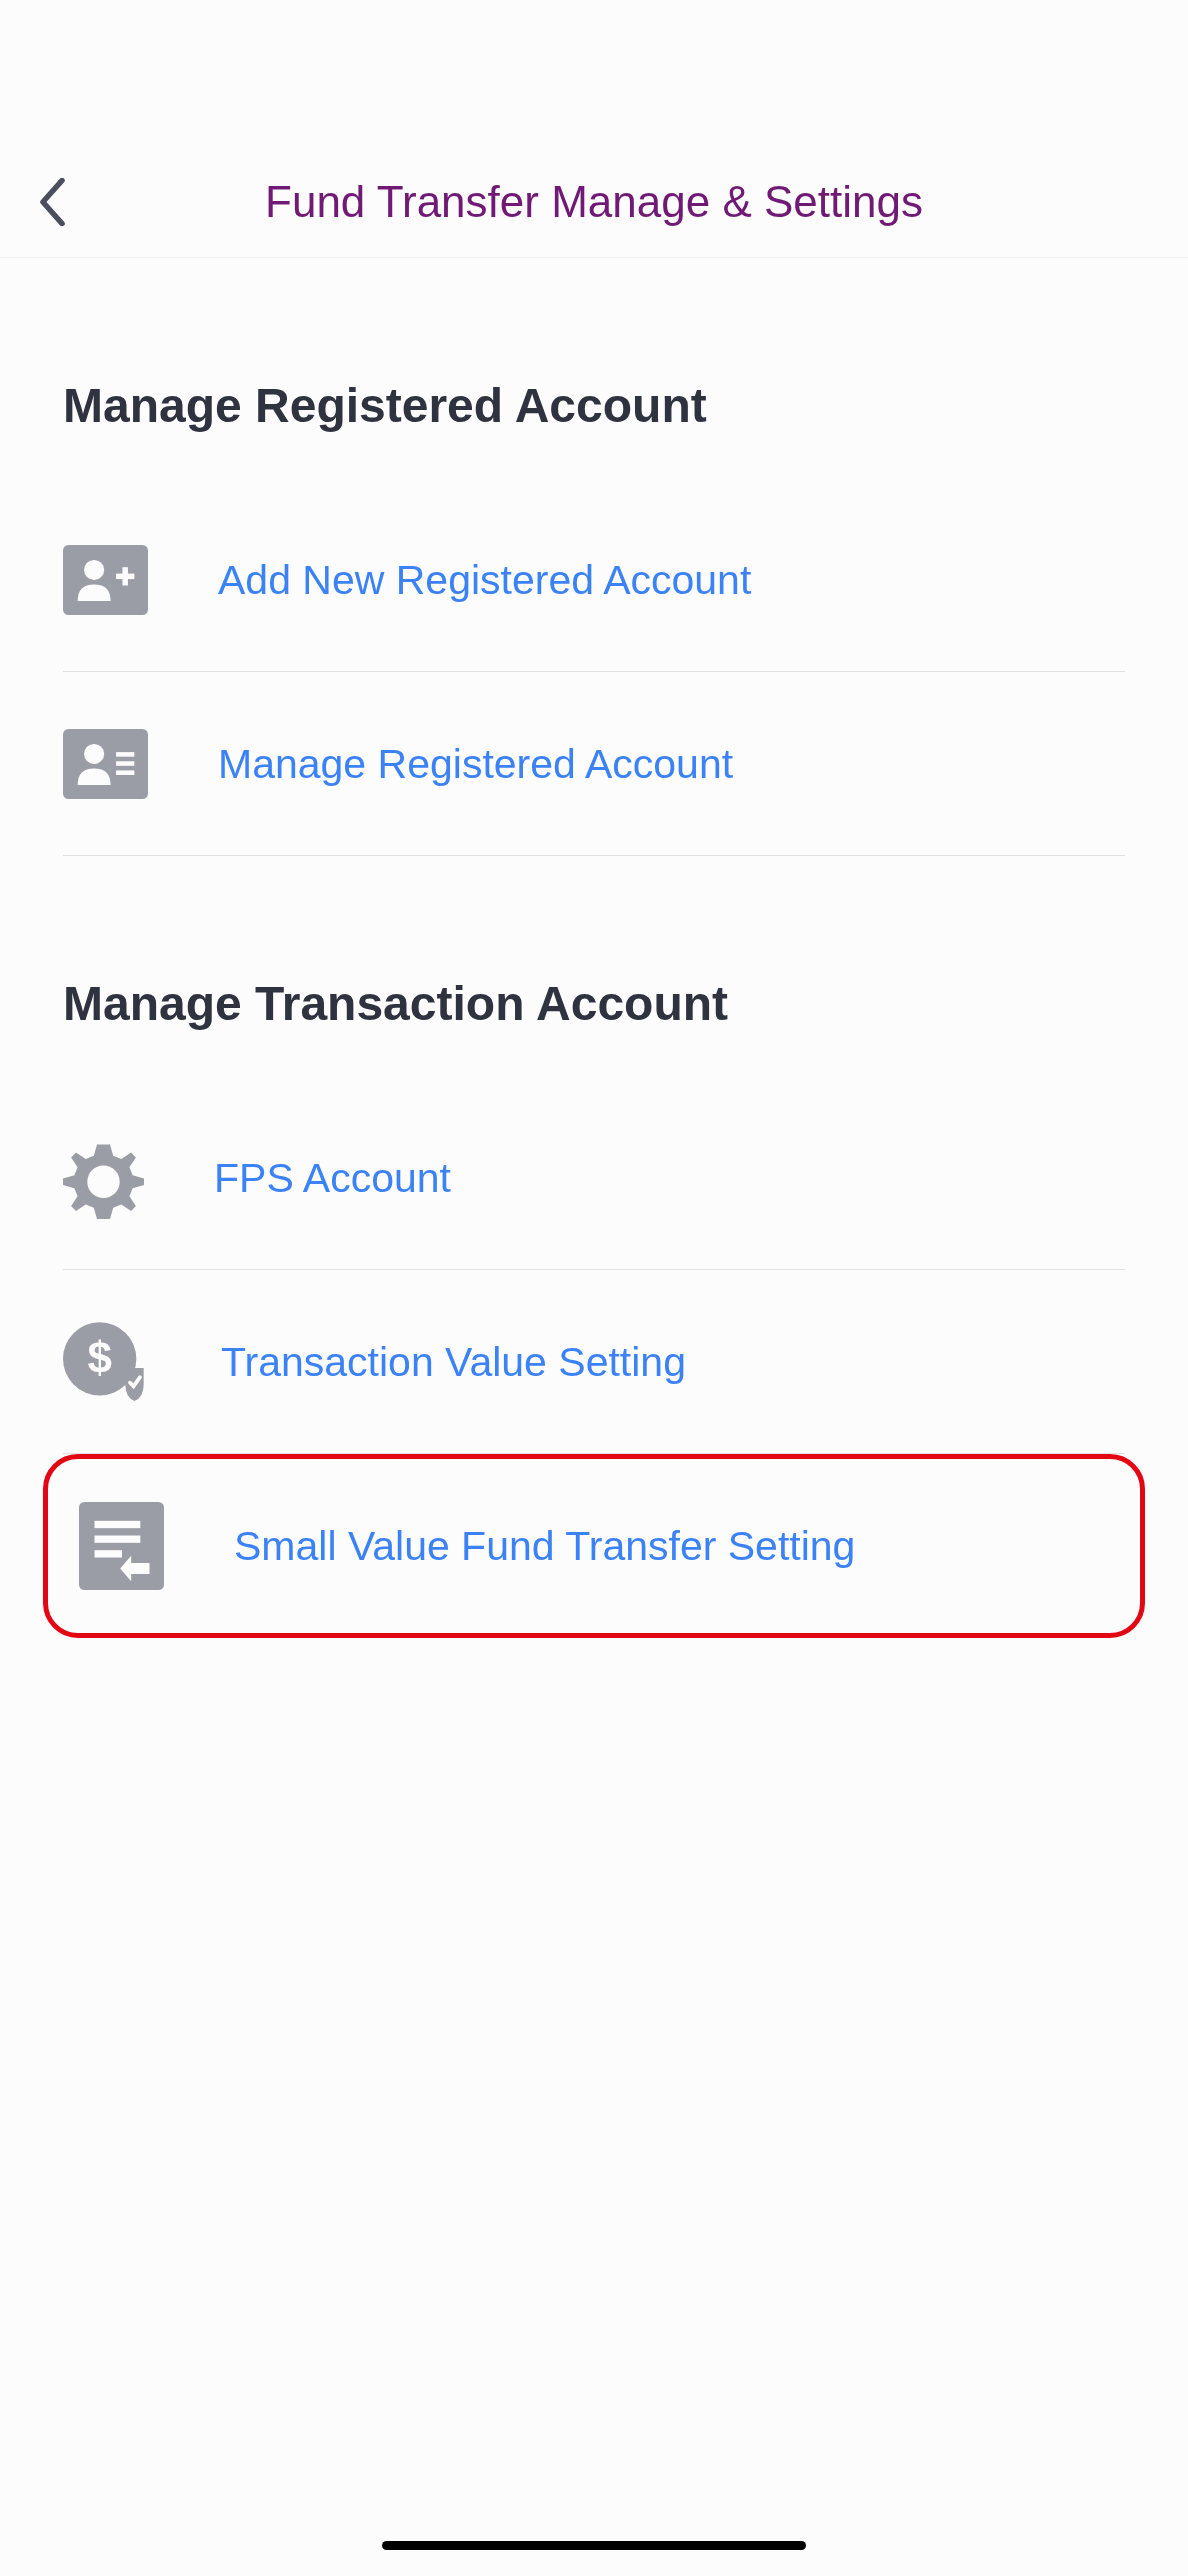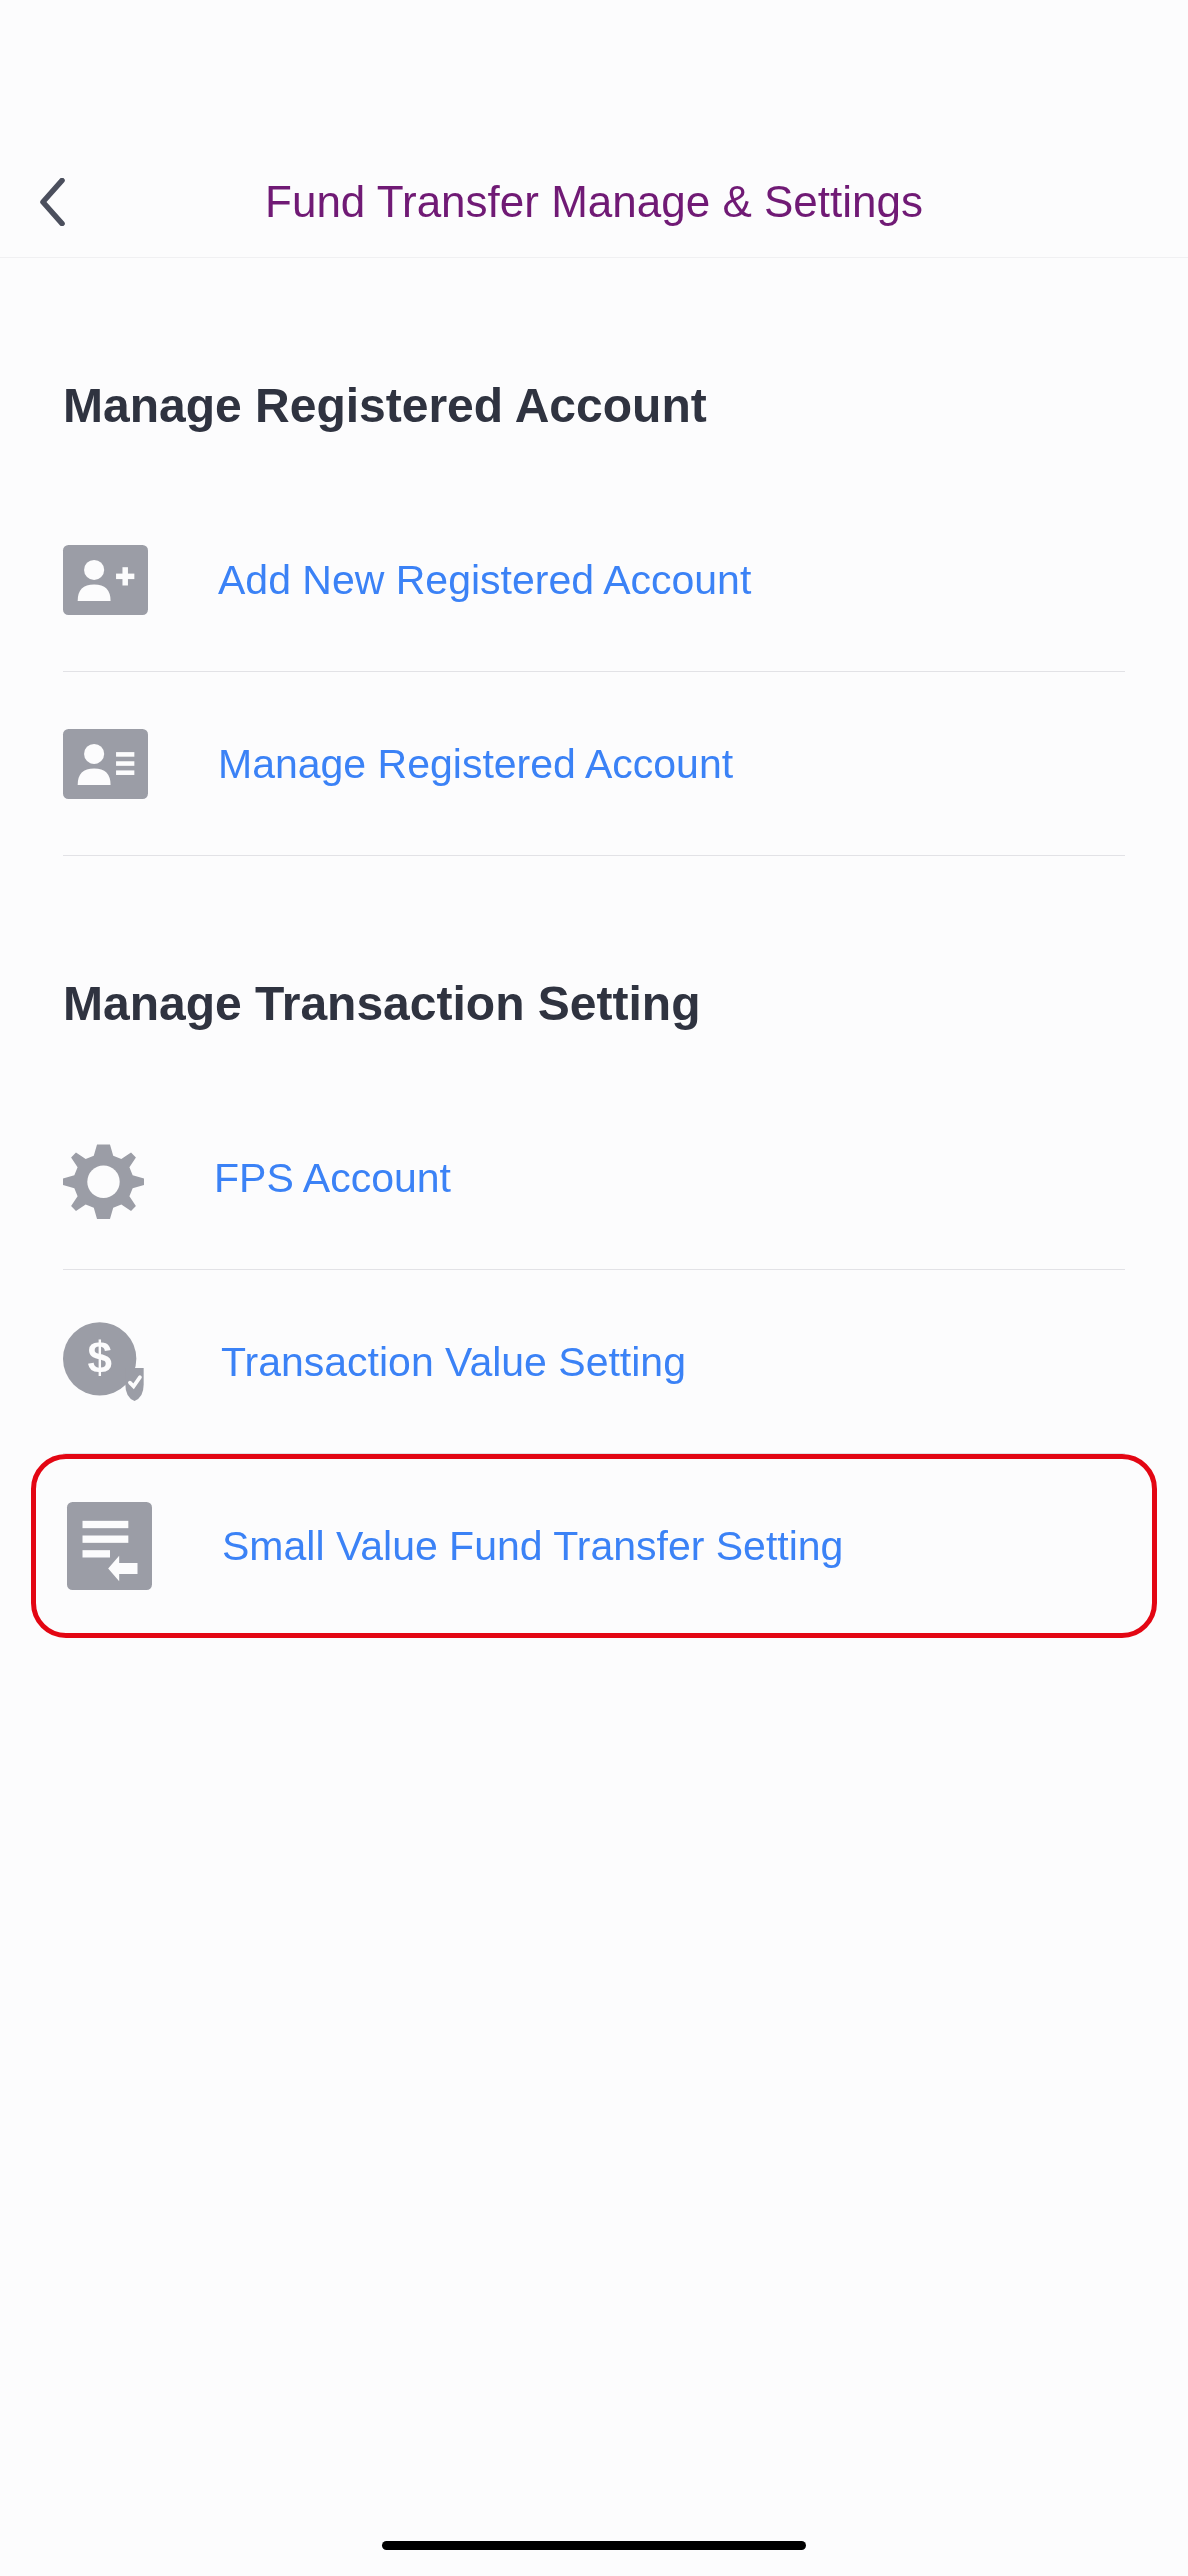--- a/index.html
+++ b/index.html
@@ -114,21 +114,21 @@
       width: 88px;
       height: 81px;
       background: transparent;
       border: none;
       position: relative;
     }
     
     .highlighted-item {
       border: 5.5px solid #e30613;
       border-radius: 35px;
-      margin: 0 31px;
+      margin: 0 43px;
       padding: 41px 31px;
     }
     
     .highlighted-item .list-item-icon {
       margin-right: 70px;
     }
     
     .person-add-svg {
       width: 64px;
       height: 46px;
@@ -184,21 +184,21 @@
         <path d="M 4 48 Q 4 30 22 30 Q 40 30 40 48 Z" fill="#fcfcfd"></path>
         <rect x="46" y="12" width="20" height="5" fill="#fcfcfd"></rect>
         <rect x="46" y="22" width="20" height="5" fill="#fcfcfd"></rect>
         <rect x="46" y="32" width="20" height="5" fill="#fcfcfd"></rect>
       </svg>
     </div>
     <div class="list-item-label">Manage Registered Account</div>
     <div class="list-item-divider"></div>
   </div>
 
-  <div class="section-title">Manage Transaction Setting</div>
+  <div class="section-title">Manage Transaction Account</div>
 
   <div class="list-item">
     <div class="list-item-icon gear-icon" style="background:transparent;">
       <svg viewBox="0 0 100 100">
         <path fill="#9b9da6" d="M50 8 L58 8 L62 22 L72 26 L84 18 L90 24 L82 36 L86 46 L100 50 L100 58 L86 62 L82 72 L90 84 L84 90 L72 82 L62 86 L58 100 L50 100 L42 100 L38 86 L28 82 L16 90 L10 84 L18 72 L14 62 L0 58 L0 50 L14 46 L18 36 L10 24 L16 18 L28 26 L38 22 L42 8 Z"></path>
         <circle cx="50" cy="54" r="20" fill="#fcfcfd"></circle>
       </svg>
     </div>
     <div class="list-item-label">FPS Account</div>
     <div class="list-item-divider"></div>

